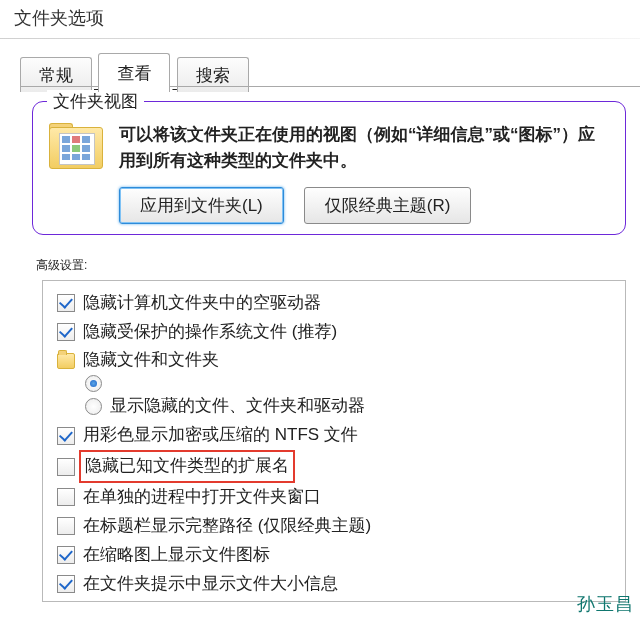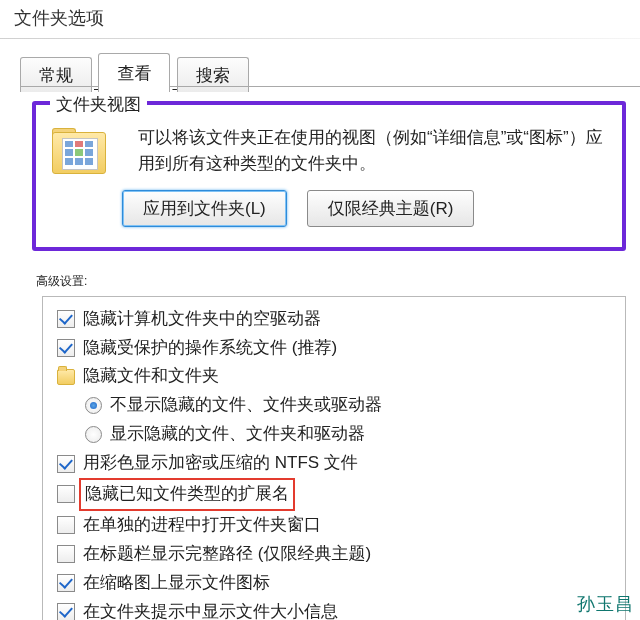--- a/index.html
+++ b/index.html
@@ -6,23 +6,23 @@
   .window{width:640px;height:620px;position:relative;overflow:hidden;background:#fff;box-sizing:border-box;}
   .titlebar{padding:6px 14px 8px 14px;font-size:18px;color:#333;}
   .hr{height:1px;background:linear-gradient(to right,#d0d0d0,#f5f5f5);margin:0 0 14px 0;}
   .client{padding:0 14px;}
   
   .tabrow{position:relative;height:34px;margin-left:6px;text-decoration:underline;}
   .tab{display:inline-block;vertical-align:bottom;border:1px solid #a9a9a9;border-bottom:none;border-radius:3px 3px 0 0;background:linear-gradient(#fdfdfd,#ececec);padding:6px 18px 5px 18px;margin-right:2px;font-size:17px;color:#222;cursor:pointer;}
   .tab.active{background:#fff;padding-top:8px;padding-bottom:7px;position:relative;z-index:2;}
   .tabline{position:absolute;left:0;right:-600px;bottom:0;height:1px;background:#a9a9a9;z-index:1;}
   
-  .group{border:4px solid #6d28d9;border-radius:3px;margin:14px 0 0 18px;padding:20px 14px 20px 14px;position:relative;}
+  .group{border:1px solid #6d28d9;border-radius:11px;margin:14px 0 0 18px;padding:20px 14px 10px 14px;position:relative;}
   .group-legend{position:absolute;top:-12px;left:14px;background:#fff;padding:0 6px;font-size:17px;}
-  .folder-row{display:flex;align-items:flex-end;gap:30px;}
+  .folder-row{display:flex;align-items:center;gap:14px;font-weight:bold;}
   .folder-icon{width:58px;height:50px;flex:none;position:relative;}
   .folder-back{position:absolute;left:2px;top:4px;width:52px;height:40px;background:linear-gradient(#ffe9a8,#f2cd62);border:1px solid #d9b23c;border-radius:3px;}
   .folder-tab{position:absolute;left:2px;top:0;width:22px;height:10px;background:#f4d27a;border:1px solid #d9b23c;border-bottom:none;border-radius:3px 3px 0 0;}
   .folder-sheet{position:absolute;left:12px;top:10px;width:34px;height:30px;background:#fff;border:1px solid #c4c4c4;}
   .folder-grid{position:absolute;left:15px;top:13px;width:28px;height:24px;display:grid;grid-template-columns:repeat(3,1fr);grid-template-rows:repeat(3,1fr);gap:2px;}
   .folder-grid span{background:#7aa6da;}
   .folder-grid span:nth-child(2){background:#e07a7a;}
   .folder-grid span:nth-child(5){background:#8cc97a;}
   .folder-desc{font-size:17px;line-height:1.55;flex:1;}
   .btnrow{margin-top:12px;display:flex;gap:20px;padding-left:72px;}
@@ -100,21 +100,20 @@
         <span>隐藏受保护的操作系统文件 (推荐)</span>
       </div>
 
       <div class="row">
         <span class="fld"></span>
         <span>隐藏文件和文件夹</span>
       </div>
 
       <div class="row indent">
         <span class="rd checked"></span>
-        <span>不显示隐藏的文件、文件夹或驱动器</span>
       </div>
 
       <div class="row indent">
         <span class="rd"></span>
         <span>显示隐藏的文件、文件夹和驱动器</span>
       </div>
 
       <div class="row">
         <span class="cb checked"></span>
         <span>用彩色显示加密或压缩的 NTFS 文件</span>

